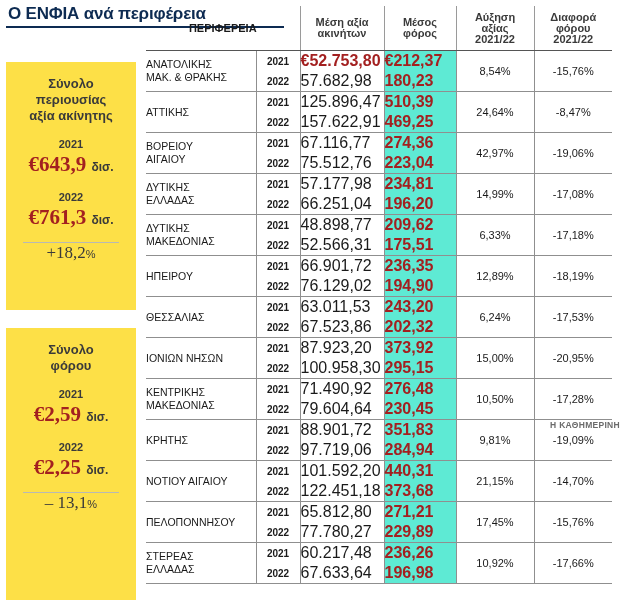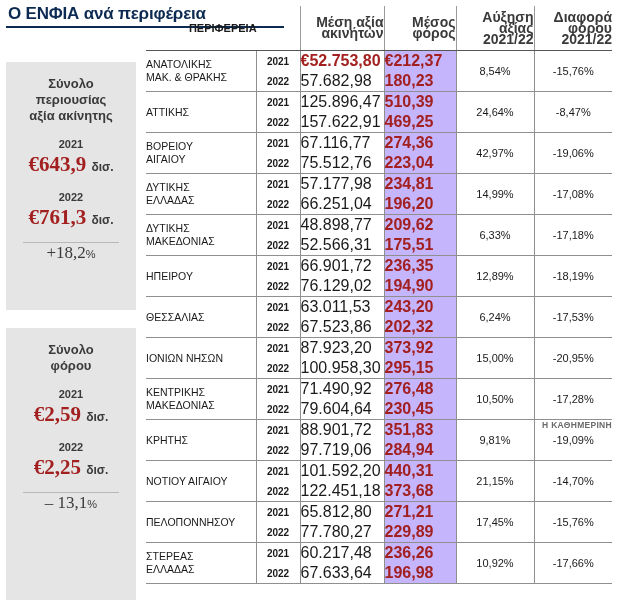--- a/index.html
+++ b/index.html
@@ -34,21 +34,21 @@
     position: absolute;
     left: 6px;
     top: 26px;
     width: 278px;
     height: 2px;
     background: #0d2b52;
   }
   
   .card {
     position: absolute;
-    background: #e5e5e5;
+    background: #fde047;
     box-sizing: border-box;
   }
   .card-a { left: 6px; top: 62px; width: 130px; height: 248px; }
   .card-b { left: 6px; top: 328px; width: 130px; height: 272px; }
   .card-head {
     text-align: center;
     font-size: 13px;
     font-weight: bold;
     color: #3a3a3a;
     line-height: 16px;
@@ -101,23 +101,23 @@
   table.main {
     border-collapse: collapse;
     width: 466px;
     table-layout: fixed;
   }
   table.main th, table.main td {
     padding: 0;
     vertical-align: middle;
   }
   .hdr-cell {
-    font-size: 14px;
+    font-size: 11px;
     color: #3a3a3a;
-    text-align: right;
+    text-align: center;
     line-height: 11px;
     height: 44px;
     border-bottom: 1.5px solid #555;
   }
   .hdr-region {
     font-size: 11px;
     font-weight: bold;
     color: #1a1a1a;
     text-align: center;
     padding-left: 8px;
@@ -148,32 +148,32 @@
   .year-cell.bot { border-bottom: 1px solid #8f8f8f; }
   .num-cell {
     font-size: 16px;
     padding-right: 9px;
     color: #1a1a1a;
     border-right: 1px solid #8f8f8f;
     height: 20px;
   }
   .num-cell.bot { border-bottom: 1px solid #8f8f8f; }
   .num-cell.red { color: #a32020; font-weight: bold; }
-  .num-cell.shaded { background: #c4b5fd; }
+  .num-cell.shaded { background: #5eead4; }
   .pct-cell {
     font-size: 11px;
     text-align: center;
     color: #1a1a1a;
     border-bottom: 1px solid #8f8f8f;
     border-right: 1px solid #8f8f8f;
   }
   .pct-cell.last { border-right: none; margin-top: 45px; }
   .credit {
     position: absolute;
-    right: 8px;
+    right: 0;
     bottom: 2px;
     font-size: 8.5px;
     font-weight: bold;
     color: #6b6b6b;
     letter-spacing: 0.3px;
   }
 </style>
 </head>
 <body>
 

